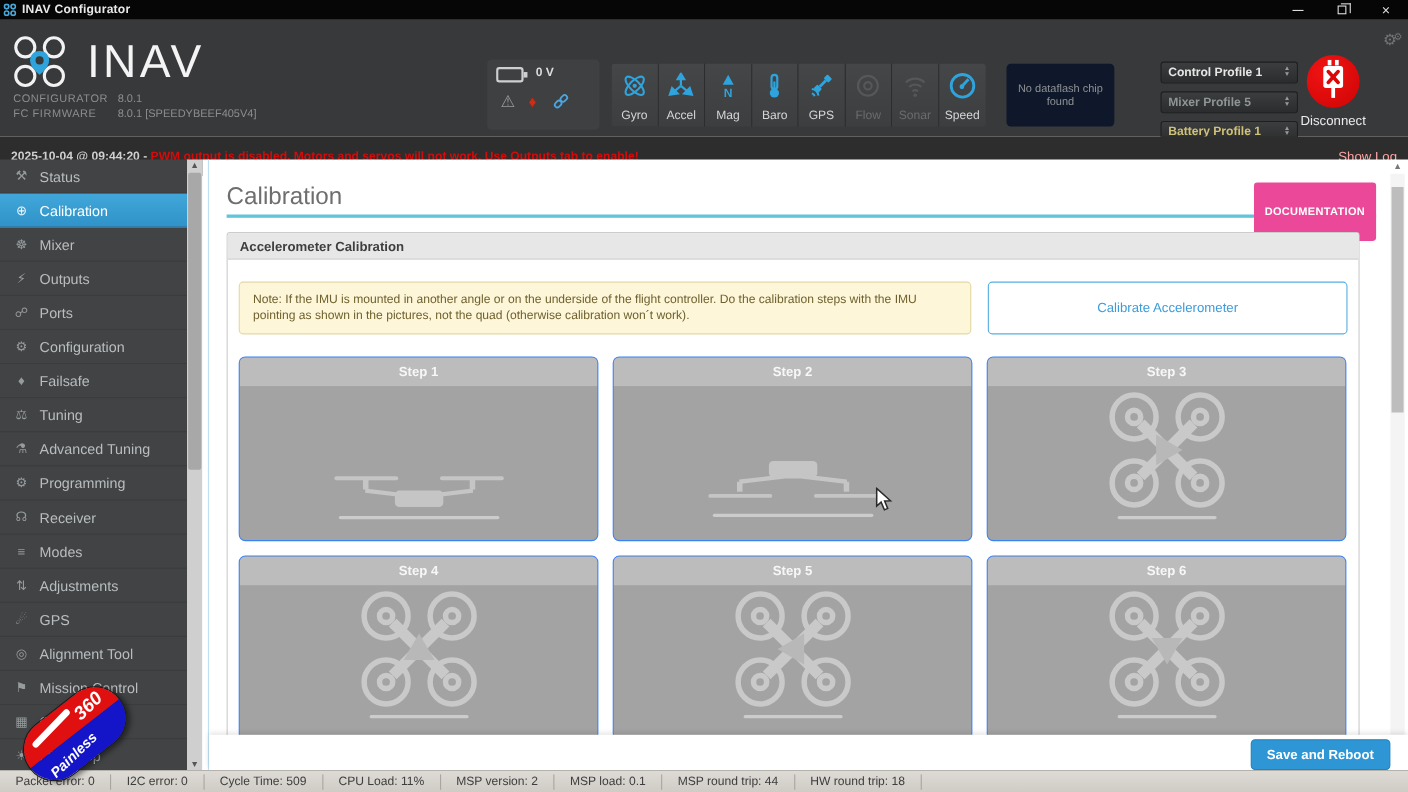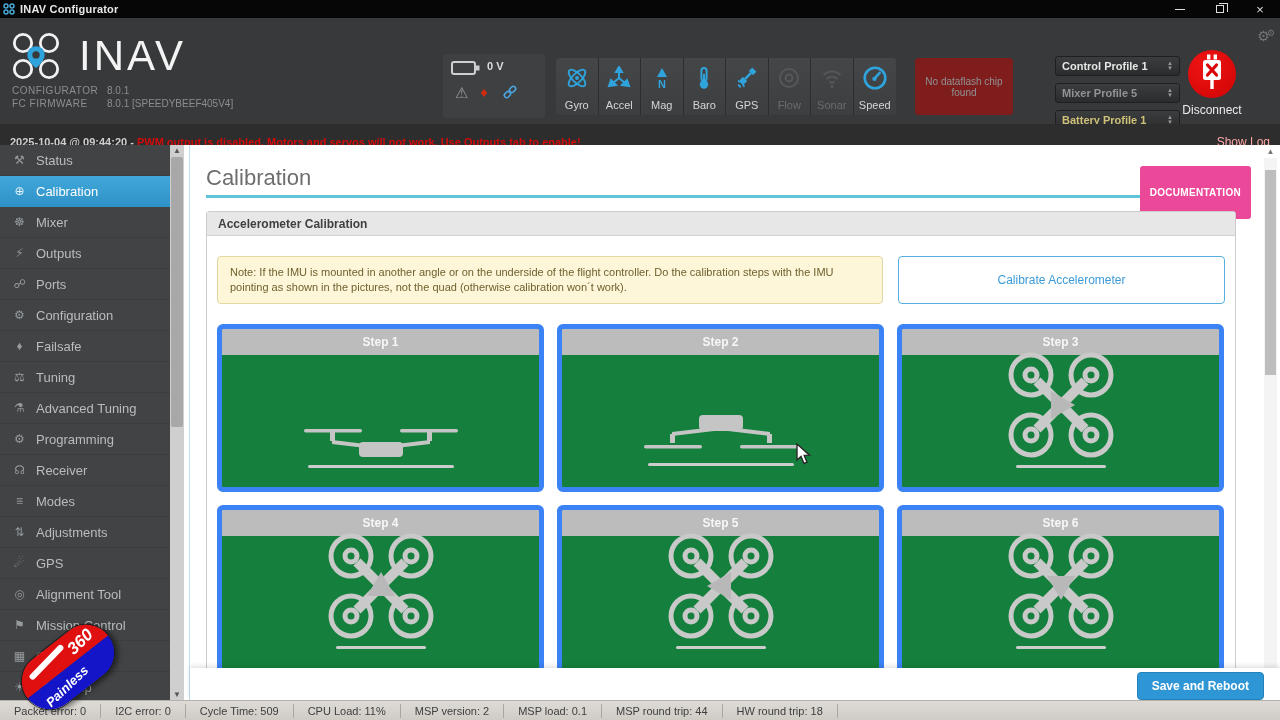--- a/index.html
+++ b/index.html
@@ -37,21 +37,21 @@
   .sensorbar { position:absolute; left:556px; top:40px; height:57px; display:flex; }
   .sensor { width:42.5px; height:57px; background:linear-gradient(#454647,#3d3e40); border-right:1px solid #2c2d2e;
             display:flex; flex-direction:column; align-items:center; justify-content:space-between; padding:5px 0 4px 0; }
   .sensor:first-child { border-radius:3px 0 0 3px; }
   .sensor.last { border-radius:0 3px 3px 0; border-right:none; }
   .sensor .s-icon { color:#2fa3dc; height:30px; display:flex; align-items:center; }
   .sensor .s-label { color:#d6d6d6; font-size:11px; }
   .sensor.inactive .s-icon { color:#565758; }
   .sensor.inactive .s-label { color:#6b6c6d; }
 
-  .dataflash { position:absolute; left:915px; top:40px; width:98px; height:57px; background:#7f1d1d; border-radius:4px;
+  .dataflash { position:absolute; left:915px; top:40px; width:98px; height:57px; background:#0f172a; border-radius:4px;
                color:#8f9294; font-size:10px; display:flex; align-items:center; justify-content:center; text-align:center; padding:4px; }
 
   .profiles { position:absolute; left:1030px; top:38px; width:125px; display:flex; flex-direction:column; gap:7px;margin-left:25px; }
   .profile-sel { height:20px; background:linear-gradient(#3c3d3e,#2b2c2d); border:1px solid #1e1f20; border-radius:3px;
                  display:flex; align-items:center; justify-content:space-between; padding:0 6px; font-size:11px; font-weight:bold; }
   .profile-sel .spin { display:flex; flex-direction:column; line-height:5px; font-size:6px; color:#9a9a9a; }
   .p-control { color:#e6e6e6; }
   .p-mixer   { color:#8f9496; }
   .p-battery { color:#cfc178; }
 
@@ -90,21 +90,21 @@
 
   .panel { position:absolute; left:16px; top:66px; width:1030px; height:600px; border:1px solid #ccc; border-radius:3px; background:#fff; }
   .panel-hd { height:24px; background:#e7e7e7; border-bottom:1px solid #d2d2d2; display:flex; align-items:center;
               padding-left:11px; font-size:12px; font-weight:bold; color:#3f3f3f; }
   .note-row { display:flex; gap:15px; margin:20px 10px 10px 10px; }
   .note-box { flex:0 0 666px; background:#fdf6d8; border:1px solid #e3d7a4; border-radius:4px; padding:8px 12px;
               font-size:11px; color:#6f612f; line-height:15px; }
   .cal-btn { flex:1; border:1px solid #56aee2; border-radius:4px; background:#fff; color:#3c9bd8; font-size:12px;
              display:flex; align-items:center; justify-content:center; cursor:pointer; }
   .steps { display:flex; flex-wrap:wrap; gap:13px; padding:10px; }
-  .step-card { width:327px; border:5px solid #3b82f6; border-radius:6px; overflow:hidden; background:#15803d; height:168px; position:relative; }
+  .step-card { width:327px; border:1px solid #3b82f6; border-radius:6px; overflow:hidden; background:#a3a3a3; height:168px; position:relative; }
   .step-hd { height:26px; background:#bcbcbc; color:#f7f7f7; font-size:12px; font-weight:bold;
              display:flex; align-items:center; justify-content:center; }
   .step-body { position:absolute; left:0; top:26px; right:0; bottom:0; display:flex; align-items:flex-end; justify-content:center; padding-bottom:14px; }
 
   .content-scroll { position:absolute; right:3px; top:145px; width:13px; height:523px; background:#f4f4f4; }
   .content-thumb { position:absolute; left:1px; top:12px; width:11px; height:205px; background:#bdbdbd; }
   .content-up { position:absolute; right:3px; top:147px; width:13px; text-align:center; color:#777; font-size:8px; }
 
   .footer { position:absolute; left:190px; top:668px; width:1090px; height:32px; background:#fff;
             box-shadow:0 -2px 5px rgba(0,0,0,.12); z-index:5; }

